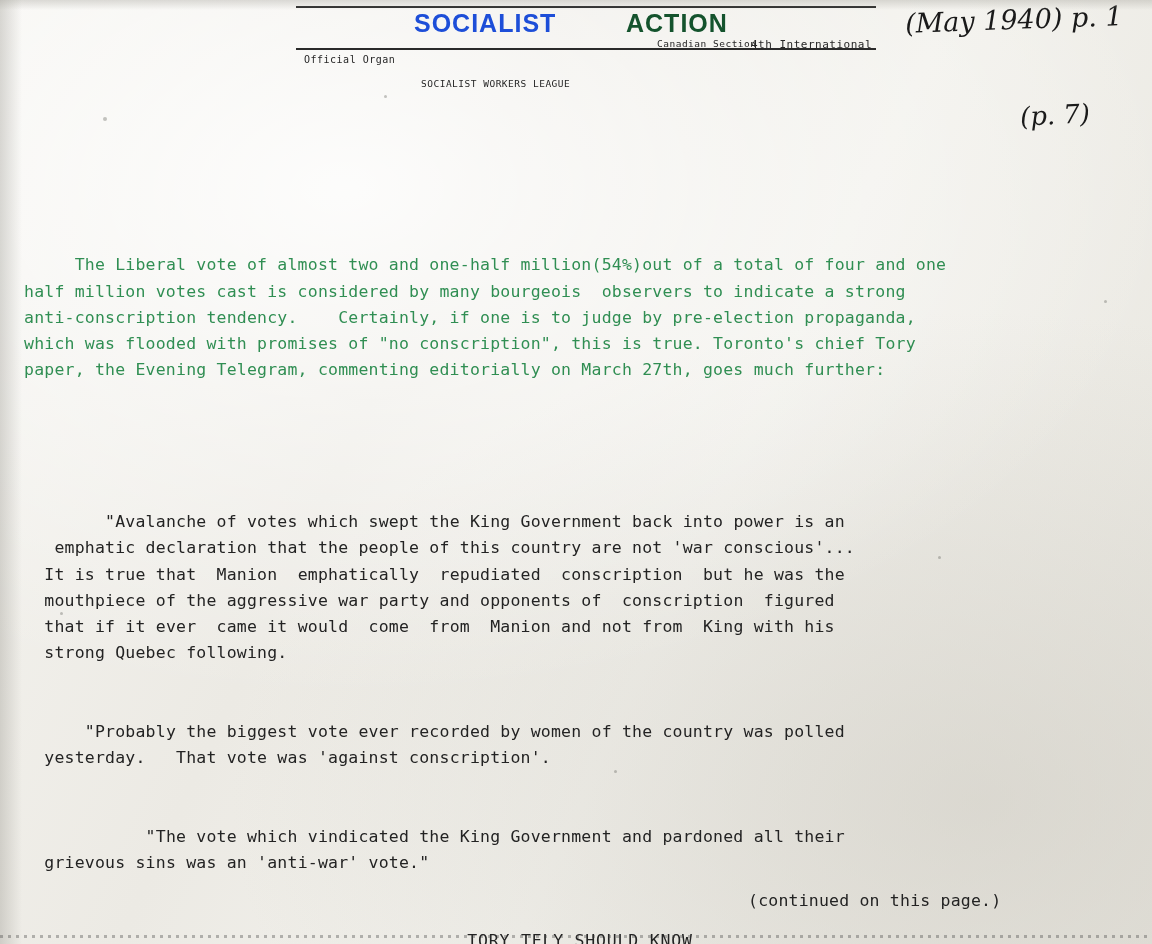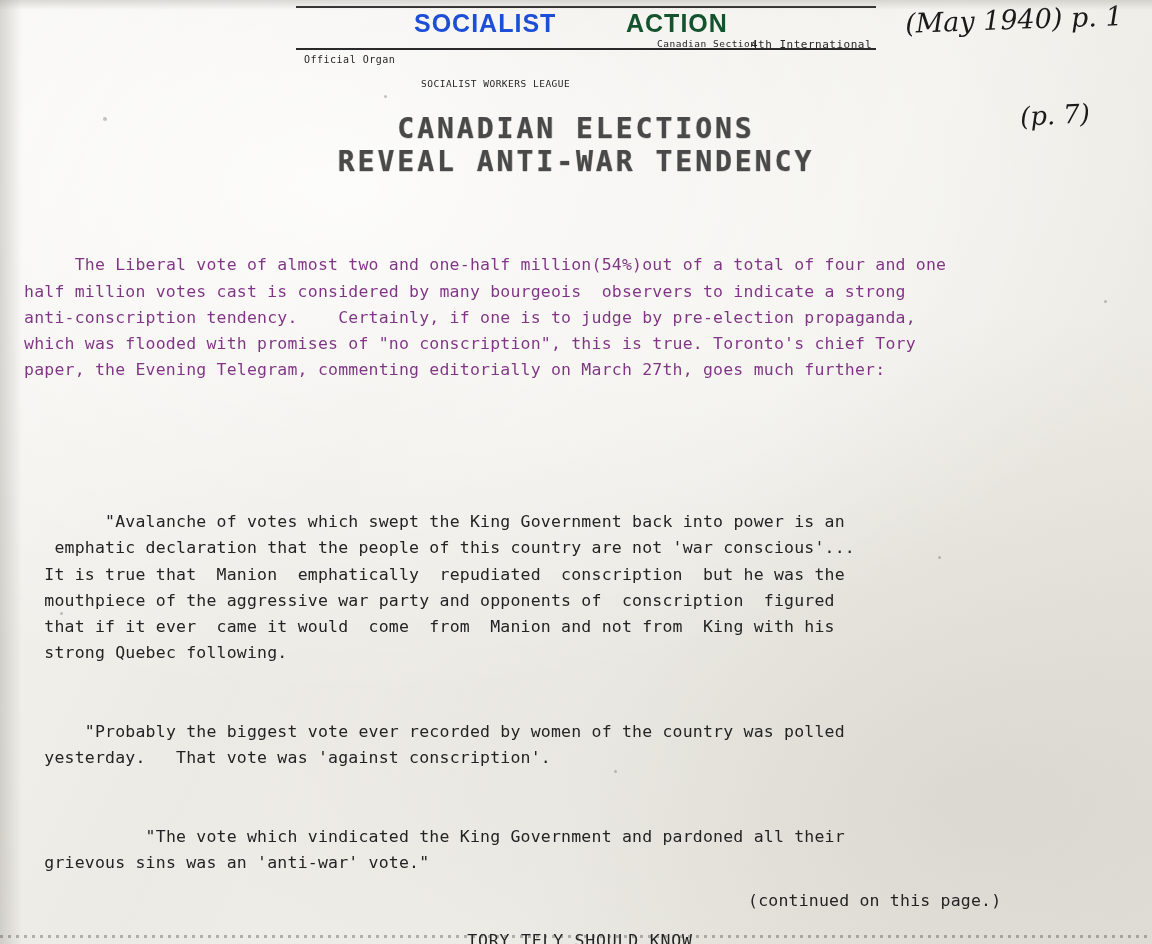--- a/index.html
+++ b/index.html
@@ -180,21 +180,21 @@
   }
   .quote-block {
     margin: 0;
   }
   .subhead {
     text-align: center;
     letter-spacing: 0.8px;
     margin: 0;
   }
   .faded {
-    color: #701a75;
+    color: #15803d;
     opacity: 0.88;
   }
 
   
   .bottom-edge {
     position: absolute;
     left: 0;
     right: 0;
     bottom: 6px;
     height: 3px;
@@ -236,24 +236,20 @@
     <div class="mast-title-2">ACTION</div>
     <div class="mast-sub-a">Official Organ</div>
     <div class="mast-sub-b">SOCIALIST WORKERS LEAGUE</div>
     <div class="mast-sub-c">Canadian Section</div>
     <div class="mast-sub-d">4th International</div>
   </div>
 
   <div class="handwriting hand-date">(May 1940) p. 1</div>
   <div class="handwriting hand-page">(p. 7)</div>
 
-  <div class="headline">
-    <span>CANADIAN ELECTIONS</span>
-    <span>REVEAL ANTI-WAR TENDENCY</span>
-  </div>
 
   <div class="body-text">
     <p class="para faded">     The Liberal vote of almost two and one-half million(54%)out of a total of four and one
 half million votes cast is considered by many bourgeois  observers to indicate a strong
 anti-conscription tendency.    Certainly, if one is to judge by pre-election propaganda,
 which was flooded with promises of "no conscription", this is true. Toronto's chief Tory
 paper, the Evening Telegram, commenting editorially on March 27th, goes much further:</p>
     <div class="gap"></div>
     <p class="para quote-block">        "Avalanche of votes which swept the King Government back into power is an
    emphatic declaration that the people of this country are not 'war conscious'...

